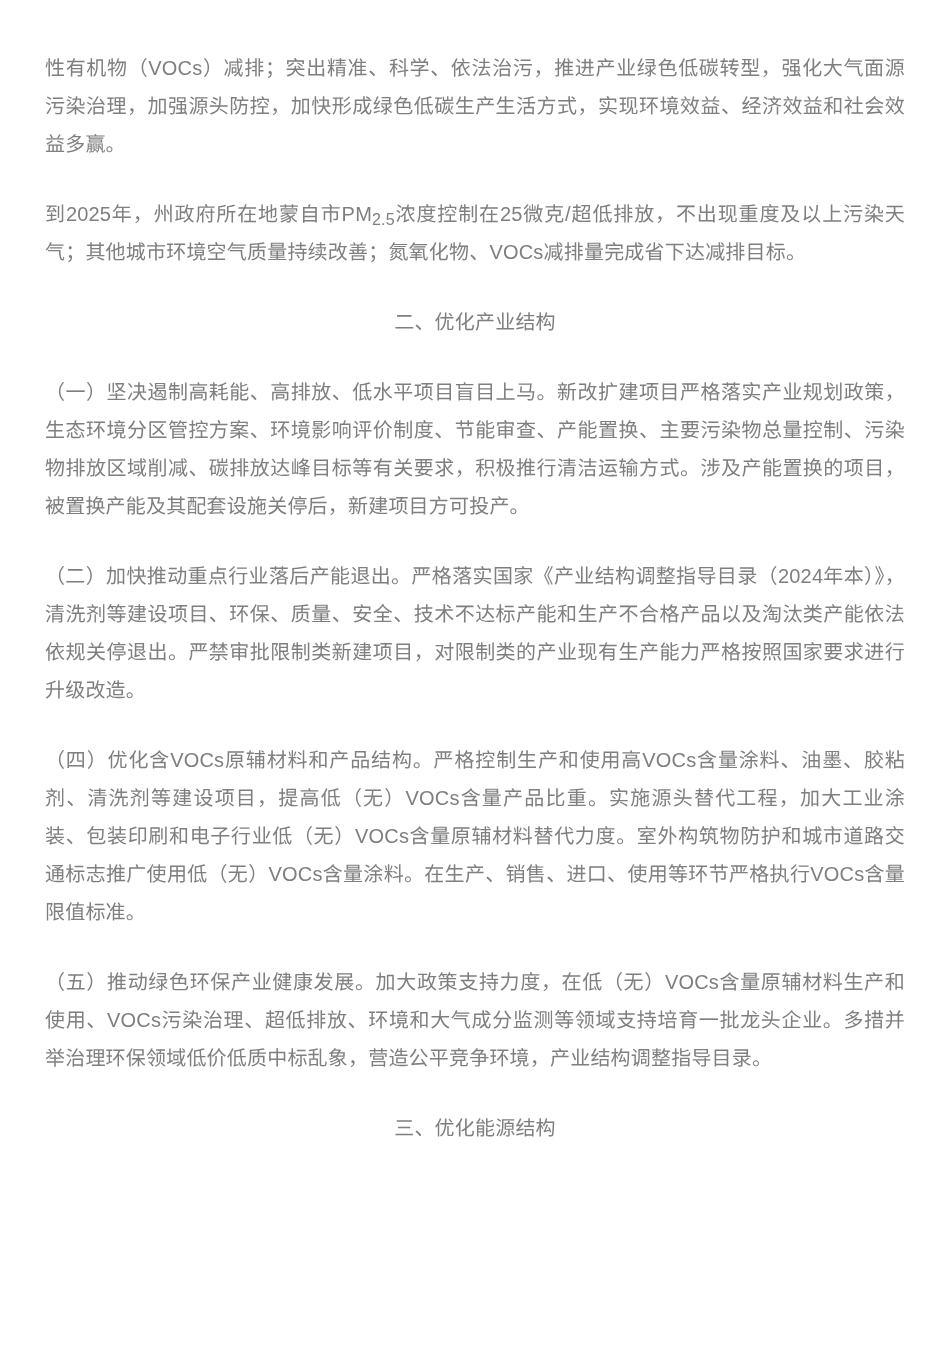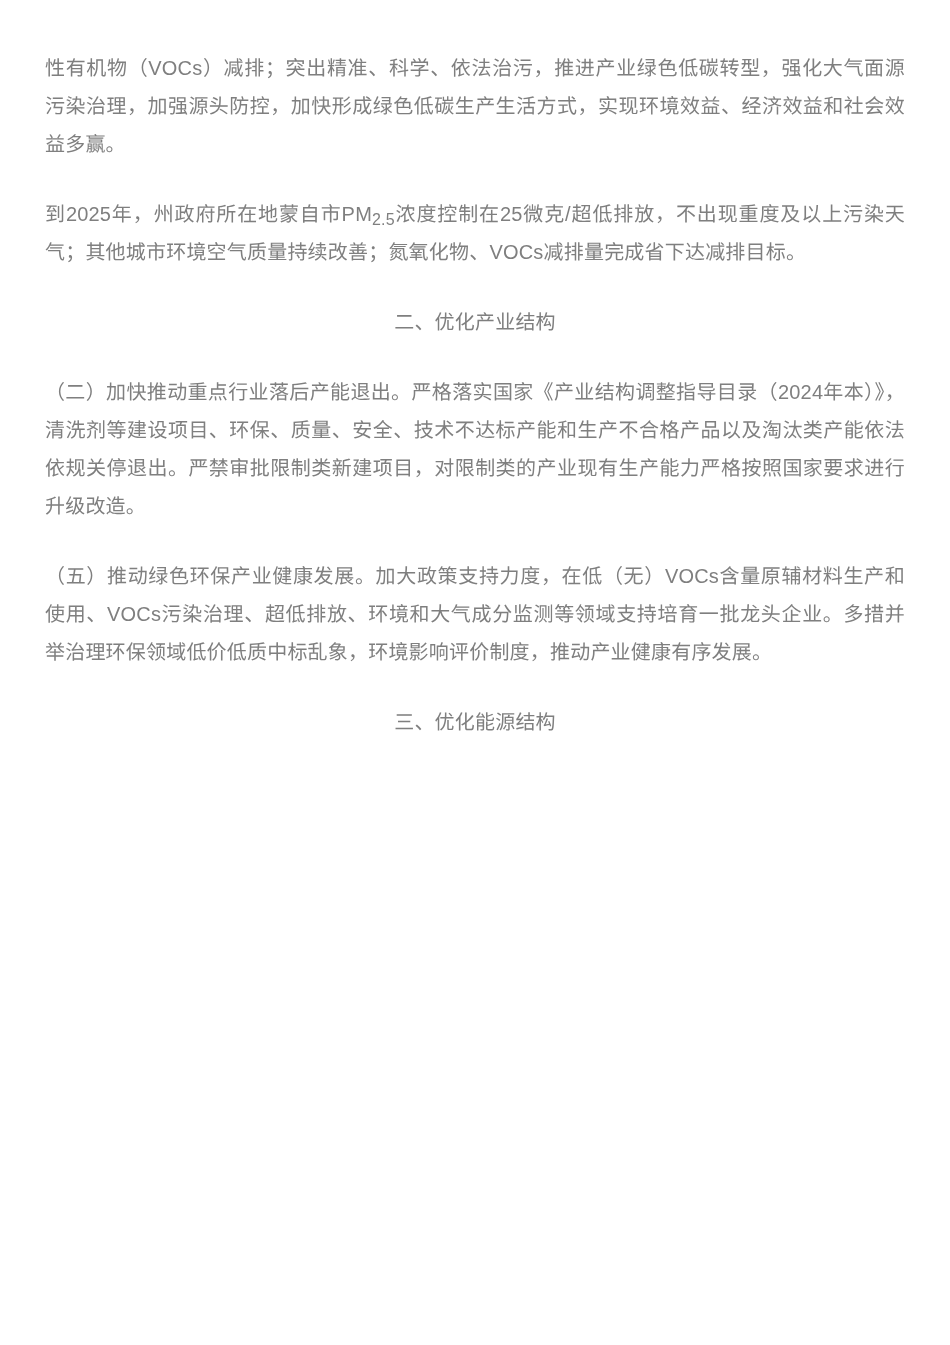--- a/index.html
+++ b/index.html
@@ -43,22 +43,24 @@
 <body>
 
 <main class="doc">
 
   <p class="para">性有机物（VOCs）减排；突出精准、科学、依法治污，推进产业绿色低碳转型，强化大气面源污染治理，加强源头防控，加快形成绿色低碳生产生活方式，实现环境效益、经济效益和社会效益多赢。</p>
 
   <p class="para"><span>到2025年，州政府所在地蒙自市PM</span><sub class="pm-sub">2.5</sub><span>浓度控制在25微克/超低排放，不出现重度及以上污染天气；其他城市环境空气质量持续改善；氮氧化物、VOCs减排量完成省下达减排目标。</span></p>
 
   <p class="heading">二、优化产业结构</p>
 
+  <p class="para">（一）坚决遏制高耗能、高排放、低水平项目盲目上马。新改扩建项目严格落实产业规划政策，生态环境分区管控方案、环境影响评价制度、节能审查、产能置换、主要污染物总量控制、污染物排放区域削减、碳排放达峰目标等有关要求，积极推行清洁运输方式。涉及产能置换的项目，被置换产能及其配套设施关停后，新建项目方可投产。</p>
 
   <p class="para">（二）加快推动重点行业落后产能退出。严格落实国家《产业结构调整指导目录（2024年本）》，清洗剂等建设项目、环保、质量、安全、技术不达标产能和生产不合格产品以及淘汰类产能依法依规关停退出。严禁审批限制类新建项目，对限制类的产业现有生产能力严格按照国家要求进行升级改造。</p>
 
 
+  <p class="para">（四）优化含VOCs原辅材料和产品结构。严格控制生产和使用高VOCs含量涂料、油墨、胶粘剂、清洗剂等建设项目，提高低（无）VOCs含量产品比重。实施源头替代工程，加大工业涂装、包装印刷和电子行业低（无）VOCs含量原辅材料替代力度。室外构筑物防护和城市道路交通标志推广使用低（无）VOCs含量涂料。在生产、销售、进口、使用等环节严格执行VOCs含量限值标准。</p>
 
-  <p class="para">（五）推动绿色环保产业健康发展。加大政策支持力度，在低（无）VOCs含量原辅材料生产和使用、VOCs污染治理、超低排放、环境和大气成分监测等领域支持培育一批龙头企业。多措并举治理环保领域低价低质中标乱象，环境影响评价制度，推动产业健康有序发展。</p>
+  <p class="para">（五）推动绿色环保产业健康发展。加大政策支持力度，在低（无）VOCs含量原辅材料生产和使用、VOCs污染治理、超低排放、环境和大气成分监测等领域支持培育一批龙头企业。多措并举治理环保领域低价低质中标乱象，营造公平竞争环境，产业结构调整指导目录。</p>
 
   <p class="heading">三、优化能源结构</p>
 
 </main>
 
 </body></html>

